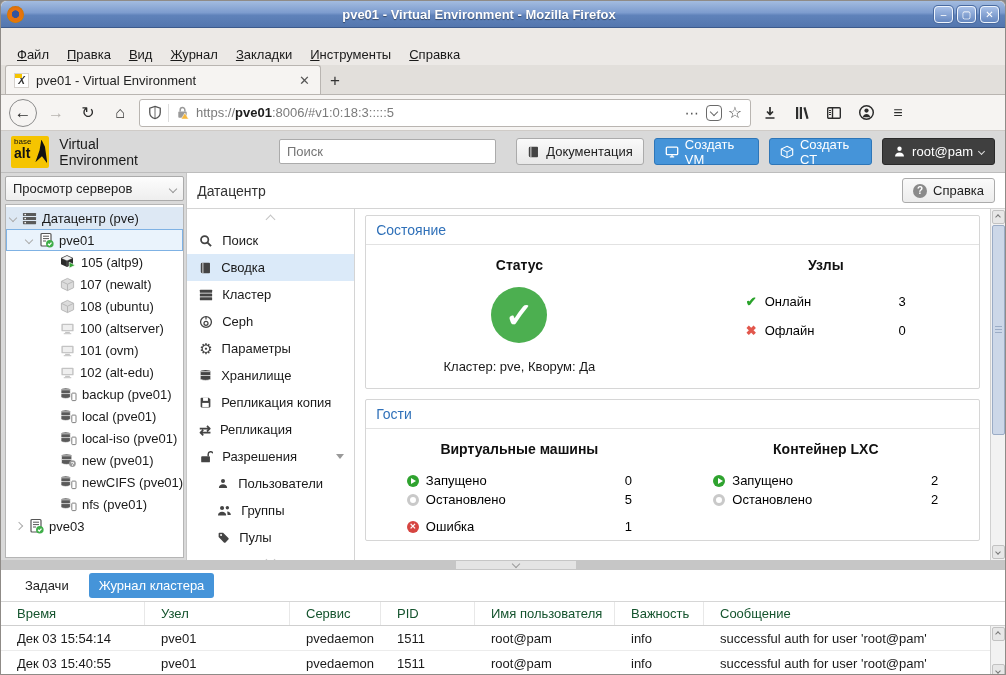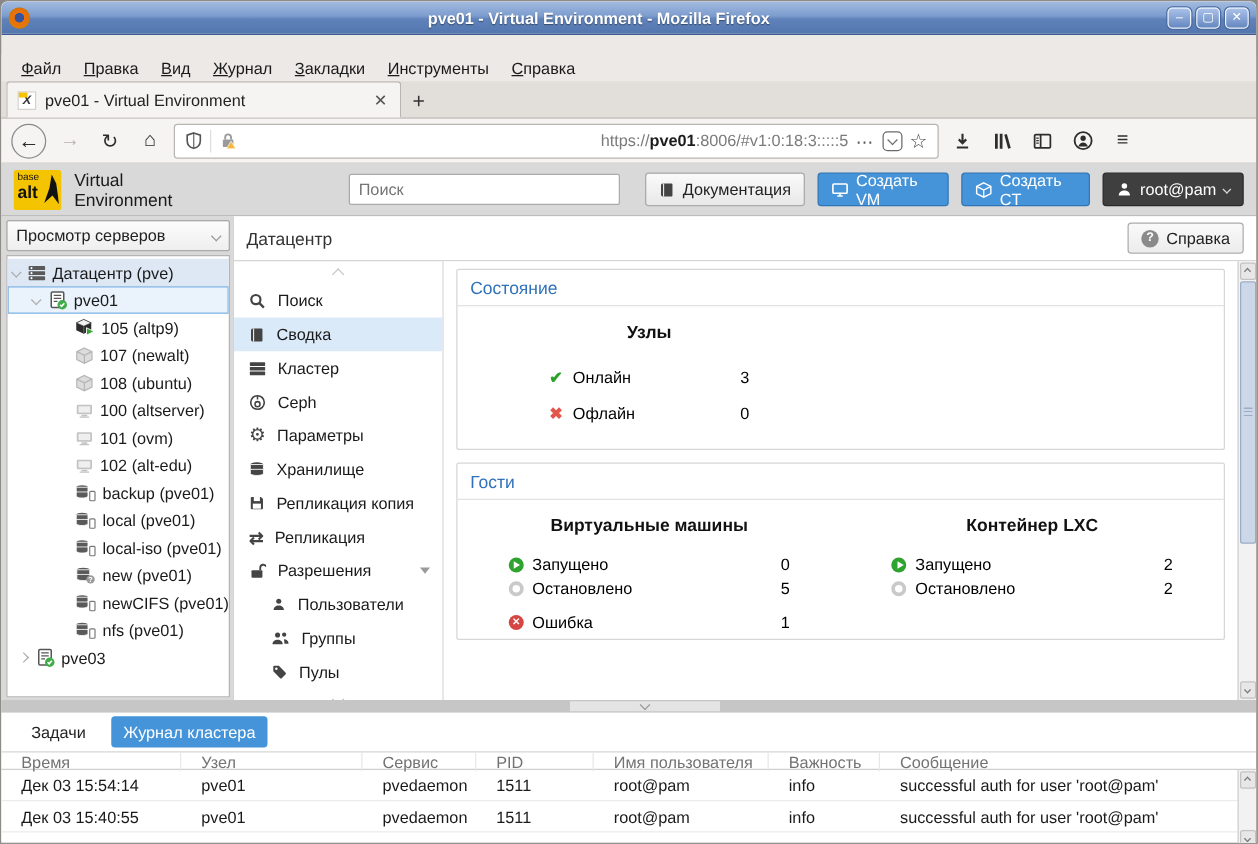--- a/index.html
+++ b/index.html
@@ -26,21 +26,21 @@
   .favicon::before { content:""; position:absolute; left:0; top:0; width:7px; height:4px; background:#f5c400; }
   .tab-title { flex:1; white-space:nowrap; overflow:hidden; }
   .tab-close { color:#555; font-size:13px; padding:0 2px; }
   .newtab { width:28px; height:26px; font-size:17px; color:#333; text-align:center; line-height:26px; }
 
   
   .navbar { height:36px; flex:0 0 36px; background:#f6f4f2; border-bottom:1px solid #cfcbc7; display:flex; align-items:center; padding:0 8px; gap:6px; }
   .navico { width:26px; height:26px; display:flex; align-items:center; justify-content:center; color:#2d2d2d; font-size:16px; }
   .back { border:1px solid #8a8a8a; border-radius:50%; width:28px; height:28px; font-size:17px; }
   .fwd { color:#b7b3af; }
-  .urlbar { flex:0 0 612px; height:28px; background:#fff; border:1px solid #b9b5b1; border-radius:3px; display:flex; align-items:center; padding:0 8px; gap:6px;text-align:right; }
+  .urlbar { flex:0 0 612px; height:28px; background:#fff; border:1px solid #b9b5b1; border-radius:3px; display:flex; align-items:center; padding:0 8px; gap:6px; }
   .u-sep { width:1px; height:18px; background:#ddd; }
   .urltext { flex:1; font-size:13px; color:#7b7b7b; white-space:nowrap; overflow:hidden; }
   .urltext b { color:#1c1c1c; }
   .dots { color:#555; font-size:14px; letter-spacing:1px; }
   .pocket { width:16px; height:16px; border:1.5px solid #6a6a6a; border-radius:4px; display:flex; align-items:center; justify-content:center; }
   .pocket .chev { margin-top:-2px; }
   .star { color:#4a4a4a; font-size:16px; }
   .chev { width:6px; height:6px; border-right:1.6px solid #6a6a6a; border-bottom:1.6px solid #6a6a6a; transform:rotate(45deg); display:inline-block; }
 
   
@@ -126,21 +126,21 @@
   .splitter { flex:0 0 10px; background:#c6c6c6; position:relative; }
   .split-handle { position:absolute; left:455px; width:120px; top:1px; bottom:1px; background:#e4e4e4; display:flex; align-items:center; justify-content:center; }
   .split-handle .chev { border-color:#9a9a9a; width:6px; height:6px; margin-top:-3px; }
 
   
   .bottom { flex:0 0 109px; background:#fff; display:flex; flex-direction:column; }
   .btabs { flex:0 0 31px; display:flex; align-items:center; gap:10px; padding:0 14px; }
   .btab { font-size:13px; color:#222; padding:5px 10px; border-radius:3px; }
   .btab.active { background:#4594d9; color:#fff; }
   .loggrid { display:grid; grid-template-columns:144px 145px 91px 94px 140px 89px 1fr; font-size:13px; }
-  .lhead { border-top:1px solid #d6d6d6; border-bottom:1px solid #cfcfcf; height:15px; color:#737373; }
+  .lhead { border-top:1px solid #d6d6d6; border-bottom:1px solid #cfcfcf; height:25px; color:#14532d; }
   .lhead > div { display:flex; align-items:center; padding:0 0 0 16px; border-right:1px solid #e8e8e8; }
   .lhead > div:last-child { border-right:none; }
   .lrowwrap { display:flex; flex:1; }
   .lrows { flex:1; }
   .lrow { height:25px; border-bottom:1px solid #ececec; color:#1a1a1a; }
   .lrow > div { display:flex; align-items:center; padding-left:16px; overflow:hidden; white-space:nowrap; }
   .logscroll { flex:0 0 15px; background:#f2f2f2; border-left:1px solid #d0d0d0; display:flex; flex-direction:column; align-items:center; }
 
   
   .bframe { flex:0 0 13px; background:#ece9e6; border-top:1px solid #bdb9b5; }
@@ -604,20 +604,25 @@
           </div>
           <div class="scrollhint down">
               <span class="chev"></span>
             </div>
         </div>
 
         <div class="content">
           <div class="cpanel">
             <div class="cpanel-h">Состояние</div>
             <div class="cpanel-b">
+              <div class="col">
+                <div class="colhead">Статус</div>
+                <div class="bigok"></div>
+                <div class="caption">Кластер: pve, Кворум: Да</div>
+              </div>
               <div class="col">
                 <div class="colhead">Узлы</div>
                 <div class="statrow">
                   <span class="ck">✔</span>
                   <span>Онлайн</span>
                   <span class="val">3</span>
                 </div>
                 <div class="statrow">
                   <span class="cx">✖</span>
                   <span>Офлайн</span>

